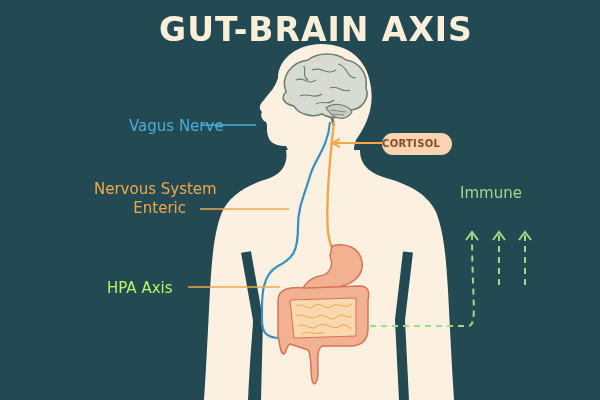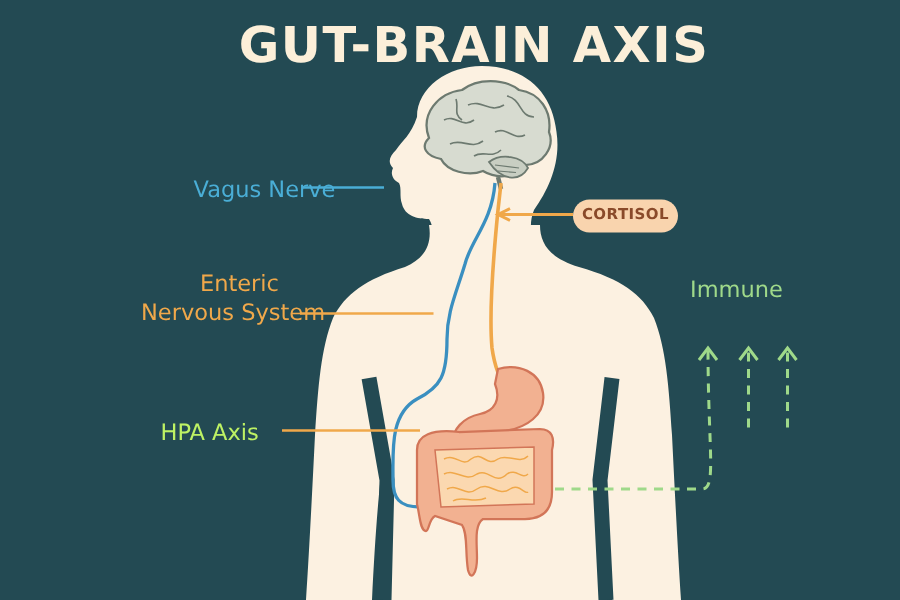--- a/index.html
+++ b/index.html
@@ -4,21 +4,21 @@
 <style>
   html, body { margin: 0; padding: 0; }
   body { width: 600px; height: 400px; overflow: hidden; background: #234a53; position: relative; font-family: "DejaVu Sans", sans-serif; }
   #stage { position: absolute; left: 16px; top: 0; width: 476px; height: 400px; }
   .title { position: absolute; left: 0; top: 10px; width: 600px; text-align: center; font-family: "DejaVu Sans", sans-serif; font-weight: bold; font-size: 33px; letter-spacing: 1px; color: #fcefd9; }
   .label { position: absolute; font-family: "DejaVu Sans", sans-serif; font-size: 15px; line-height: 19px; white-space: nowrap; }
   .lbl-vagus { left: 73px; top: 117px; color: #4aaed6; margin-left: 40px; }
   .lbl-enteric { left: 78px; top: 180px; width: 100px; text-align: right; color: #f0a84a; }
   .lbl-hpa { left: 91px; top: 279px; color: #bef264; }
   .lbl-immune { left: 444px; top: 184px; color: #9fd98a; }
-  .cortisol-badge { position: absolute; left: 366px; top: 133px; width: 70px; height: 22px; border-radius: 11px; background: #f9d4ae; color: #8a4a2a; font-family: "DejaVu Sans", sans-serif; font-weight: bold; font-size: 10px; line-height: 22px; text-align: center; letter-spacing: 0.3px; }
+  .cortisol-badge { position: absolute; left: 366px; top: 133px; width: 70px; height: 22px; border-radius: 11px; background: #f9d4ae; color: #8a4a2a; font-family: "DejaVu Sans", sans-serif; font-weight: bold; font-size: 10px; line-height: 22px; letter-spacing: 0.3px; }
 </style>
 </head>
 <body>
 
 <div id="stage">
 
   <svg width="600" height="400" viewBox="0 0 600 400" style="position:absolute;left:0;top:0">
 
     <g fill="#fcf1e1">
 
@@ -67,22 +67,22 @@
       <path d="M509,285 L509,232" stroke-dasharray="6,5"></path>
       <path d="M503,240 L509,232 L515,240"></path>
     </g>
   </svg>
 
   <div class="title">GUT-BRAIN AXIS</div>
 
   <div class="label lbl-vagus">Vagus Nerve</div>
 
   <div class="label lbl-enteric">
+    <div>Nervous System</div>
     <div style="padding-right:8px">Enteric</div>
-    <div>Nervous System</div>
   </div>
 
   <div class="label lbl-hpa">HPA Axis</div>
 
   <div class="cortisol-badge">CORTISOL</div>
 
   <div class="label lbl-immune">
     <div>Immune</div>
   </div>
 </div>

